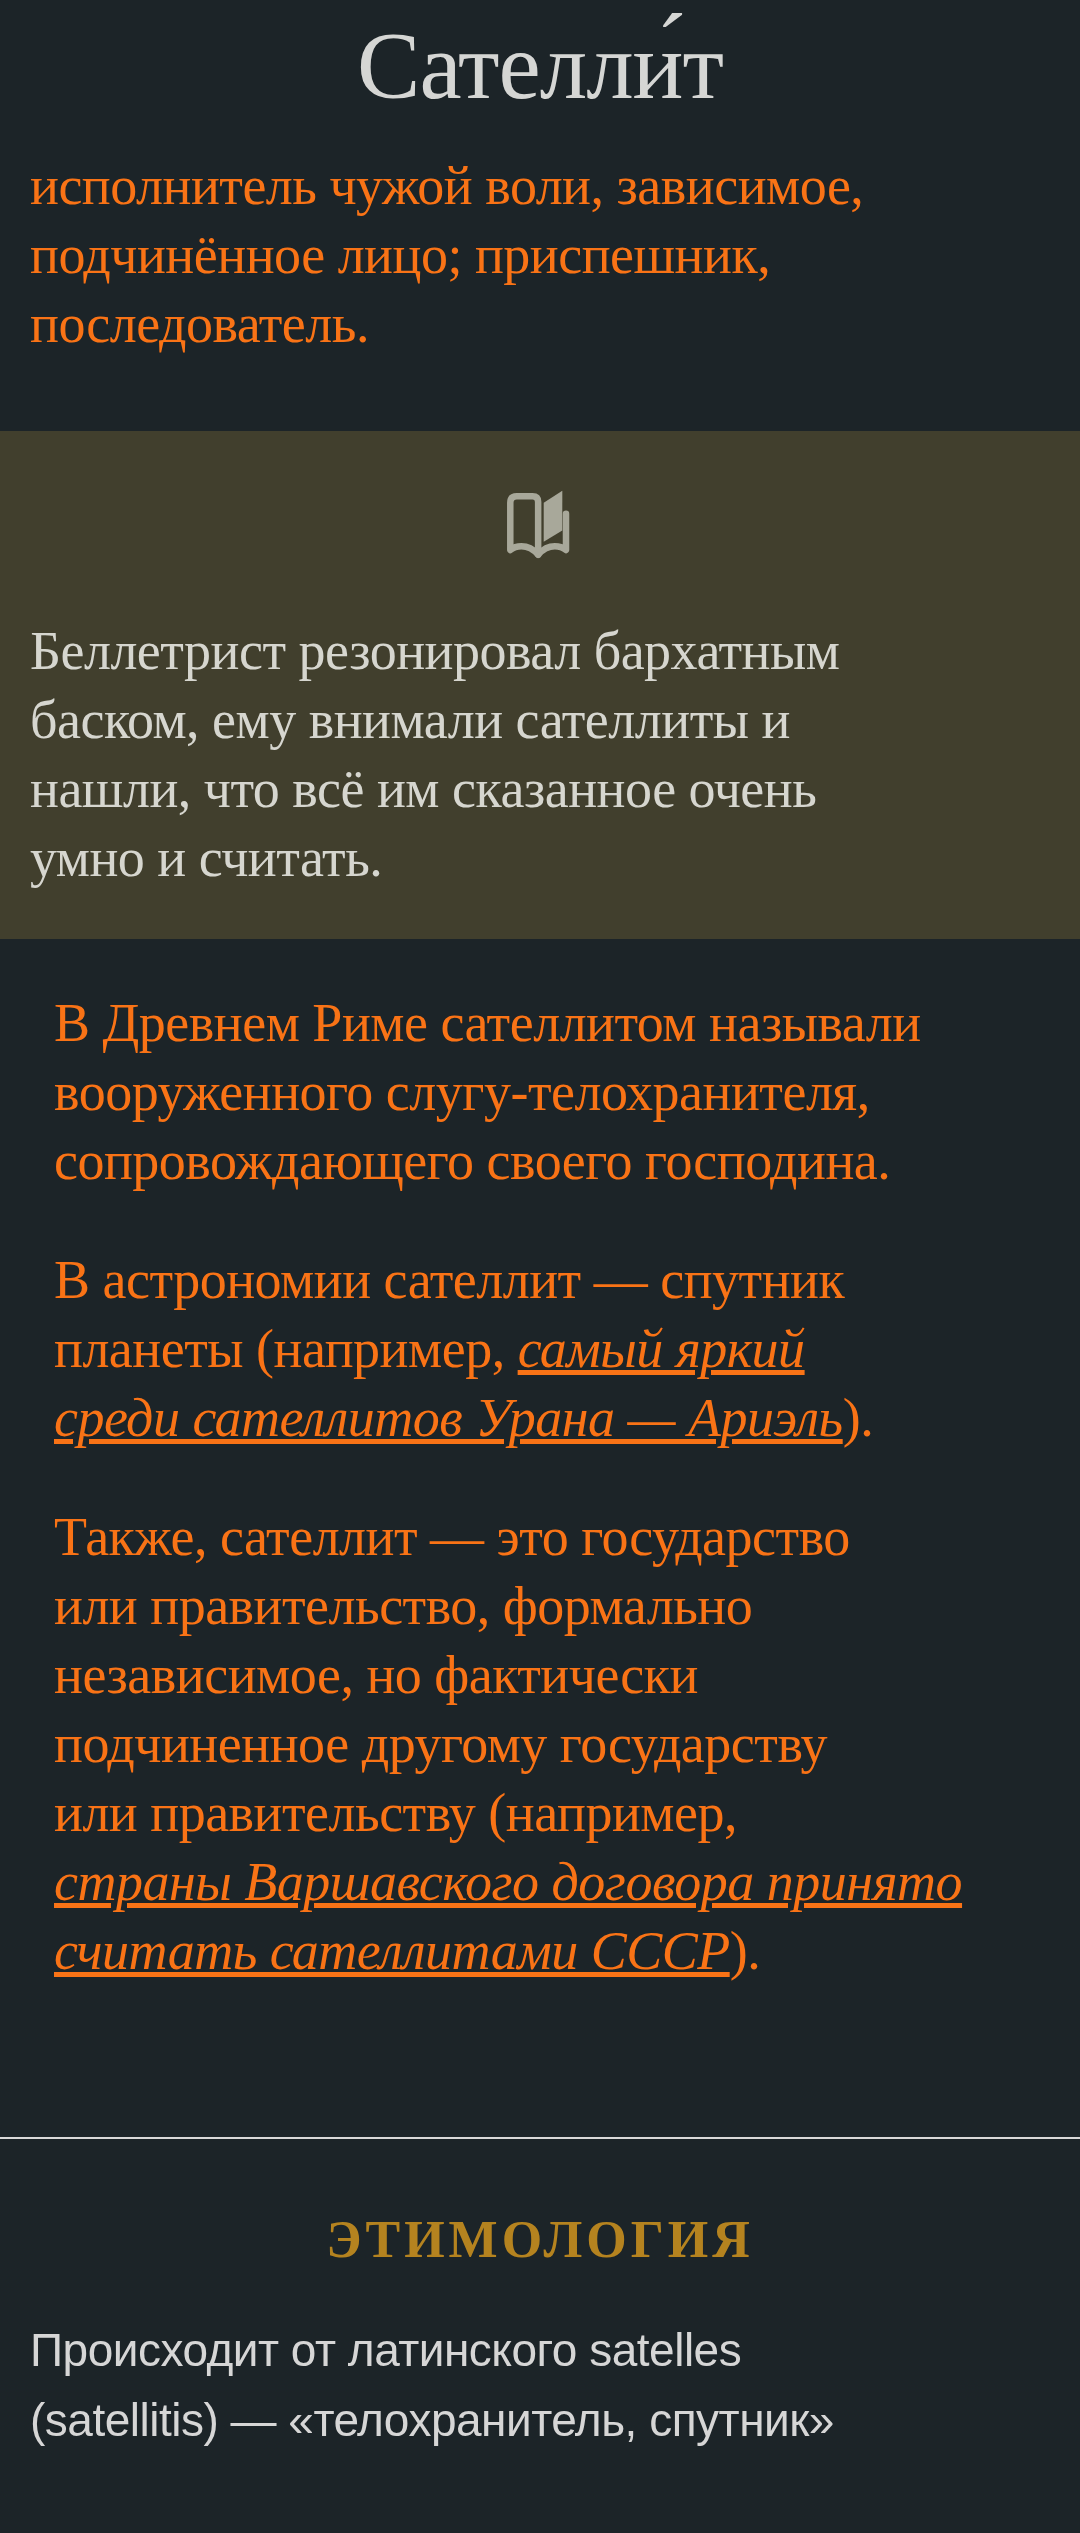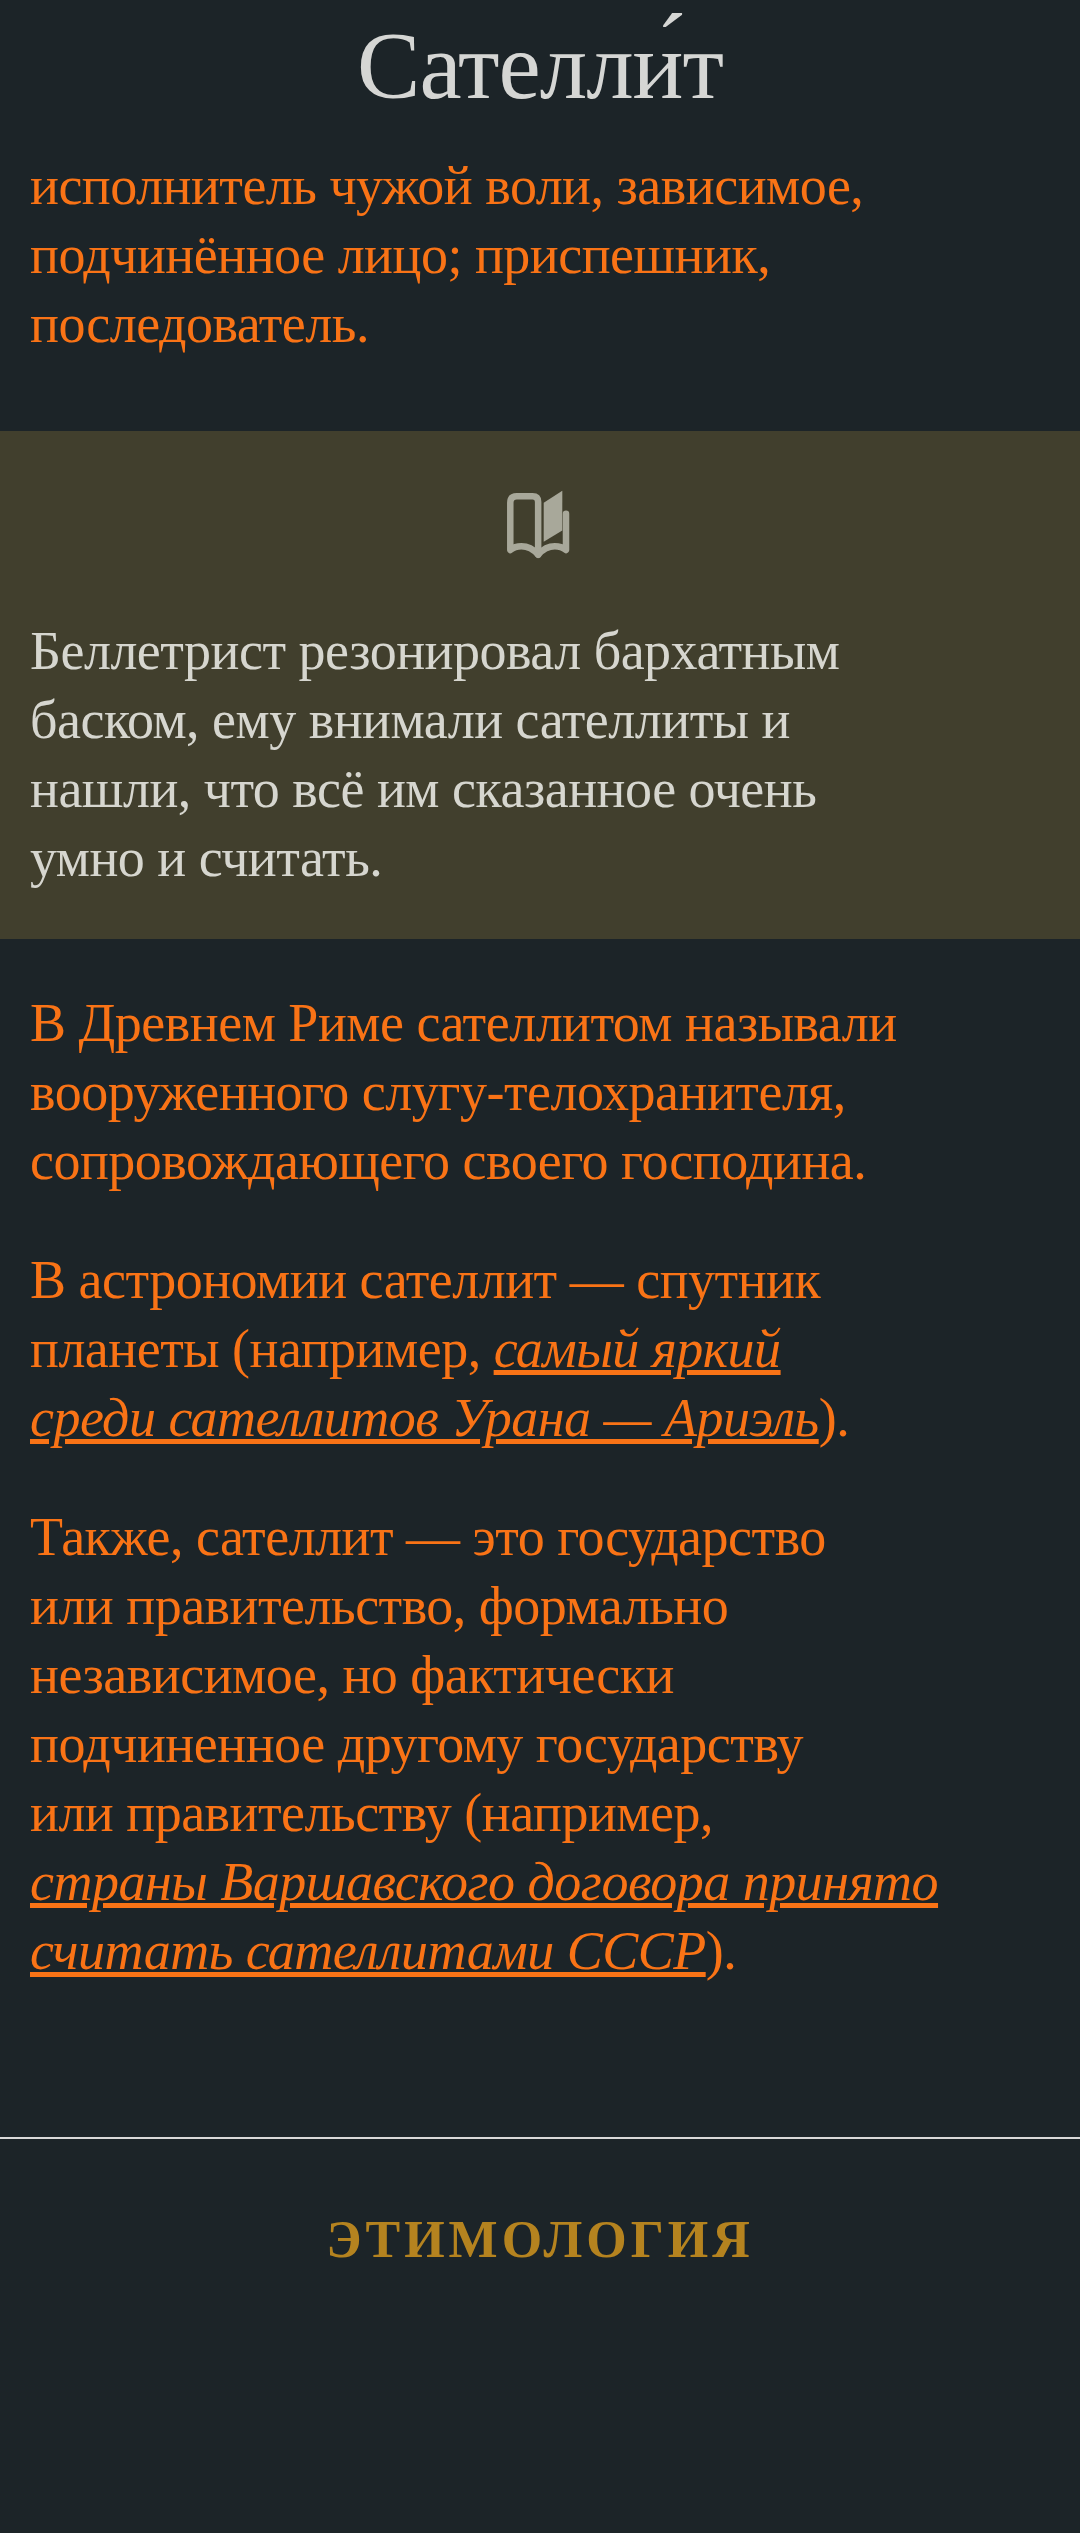--- a/index.html
+++ b/index.html
@@ -56,20 +56,21 @@
   .quote-text { margin-top: 46px; color: #d6d6cf; }
   .attribution {
     margin-top: 36px;
     font-style: italic;
     color: #d6d6cf;
   }
 
   
   .section-meanings {
     padding: 50px 30px 0 30px;
+    margin-left: 24px;
   }
   .meaning-p { margin: 0 0 50px 0; }
   .meaning-p:last-child { margin-bottom: 0; }
   .it { font-style: italic; text-decoration: underline; }
 
   
   .divider {
     width: 100%;
     height: 2px;
     background: #d8d8d8;
@@ -144,15 +145,17 @@
 подчиненное другому государству
 или правительству (например,
 </span><span class="it">страны Варшавского договора принято
 считать сателлитами СССР</span><span>).</span></p>
   </section>
 
   <div class="divider"></div>
 
   <section class="section-etymology">
     <h2 class="etymology-heading">ЭТИМОЛОГИЯ</h2>
+    <p class="etymology-text">Происходит от латинского satelles
+(satellitis) — «телохранитель, спутник»</p>
   </section>
 
 </div>
 
 </body></html>

